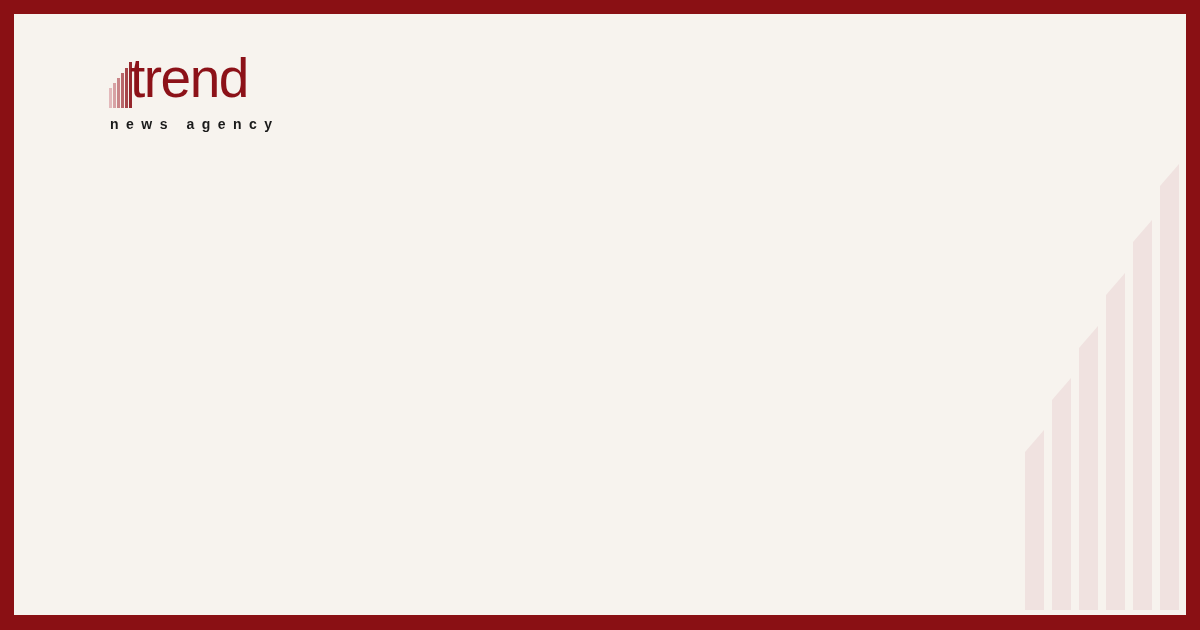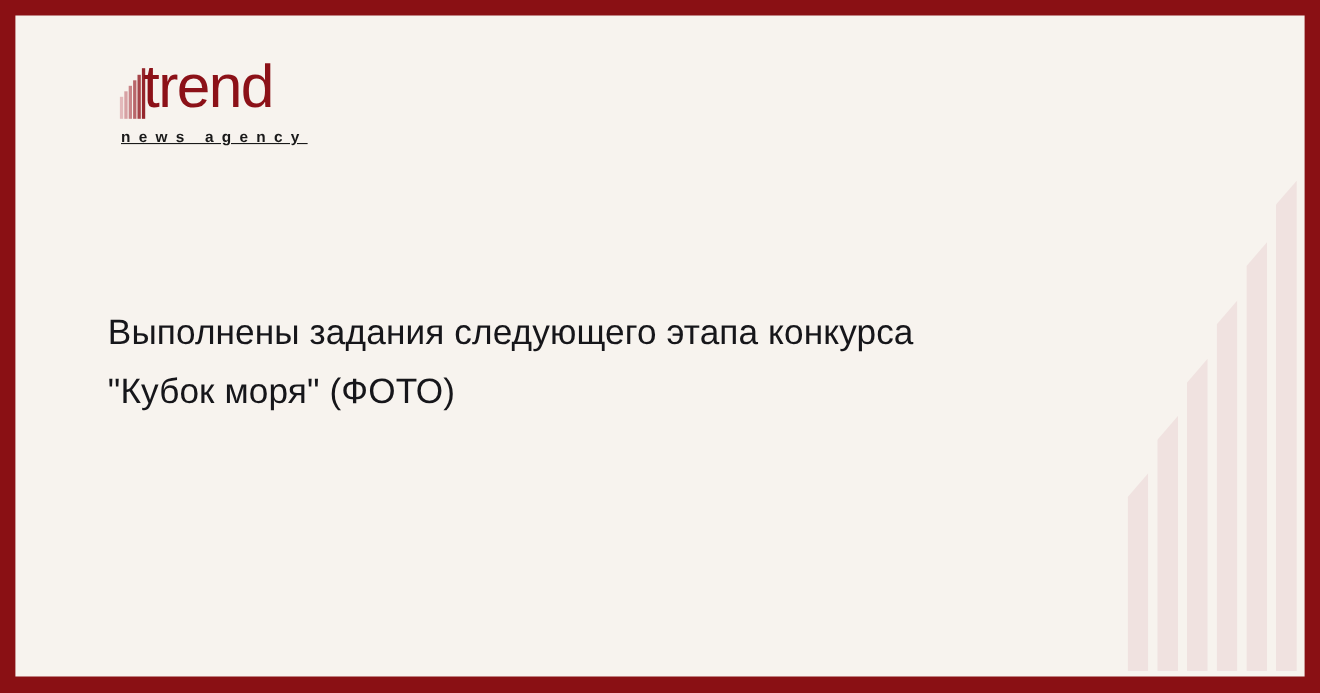--- a/index.html
+++ b/index.html
@@ -89,21 +89,20 @@
     letter-spacing: -1.5px;
   }
   .logo-sub {
     position: absolute;
     left: 14px;
     top: 71px;
     font-size: 14px;
     font-weight: 700;
     color: #1a1a1a;
     letter-spacing: 7.5px;
-    text-decoration: underline;
   }
 
   
   .headline {
     position: absolute;
     left: 84px;
     top: 262px;
     width: 980px;
     font-size: 32px;
     line-height: 53px;
@@ -134,19 +133,15 @@
         <span class="lb lb1"></span>
         <span class="lb lb2"></span>
         <span class="lb lb3"></span>
         <span class="lb lb4"></span>
         <span class="lb lb5"></span>
       </div>
       <div class="logo-word">trend</div>
       <div class="logo-sub">news agency</div>
     </div>
 
-    <div class="headline">
-      <span class="hl-line">Выполнены задания следующего этапа конкурса</span>
-      <span class="hl-line">"Кубок моря" (ФОТО)</span>
-    </div>
 
   </div>
 </div>
 
 </body></html>

